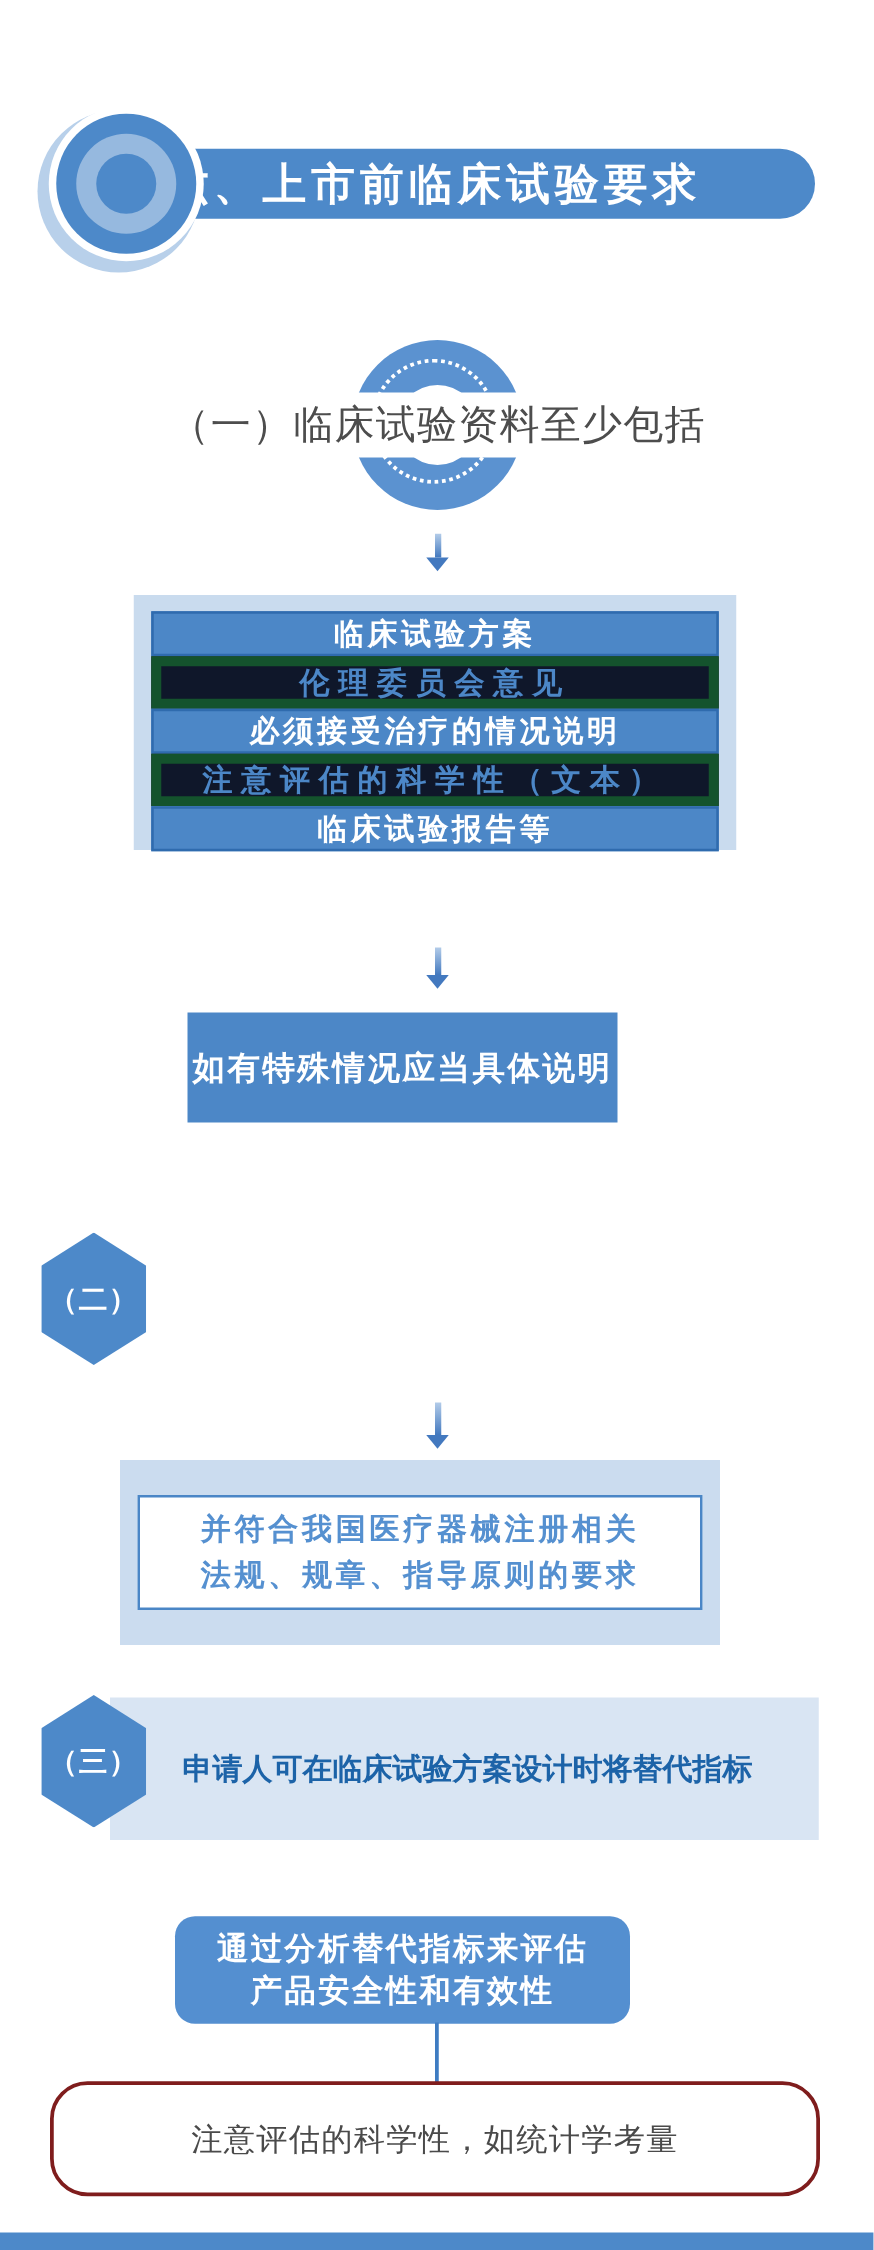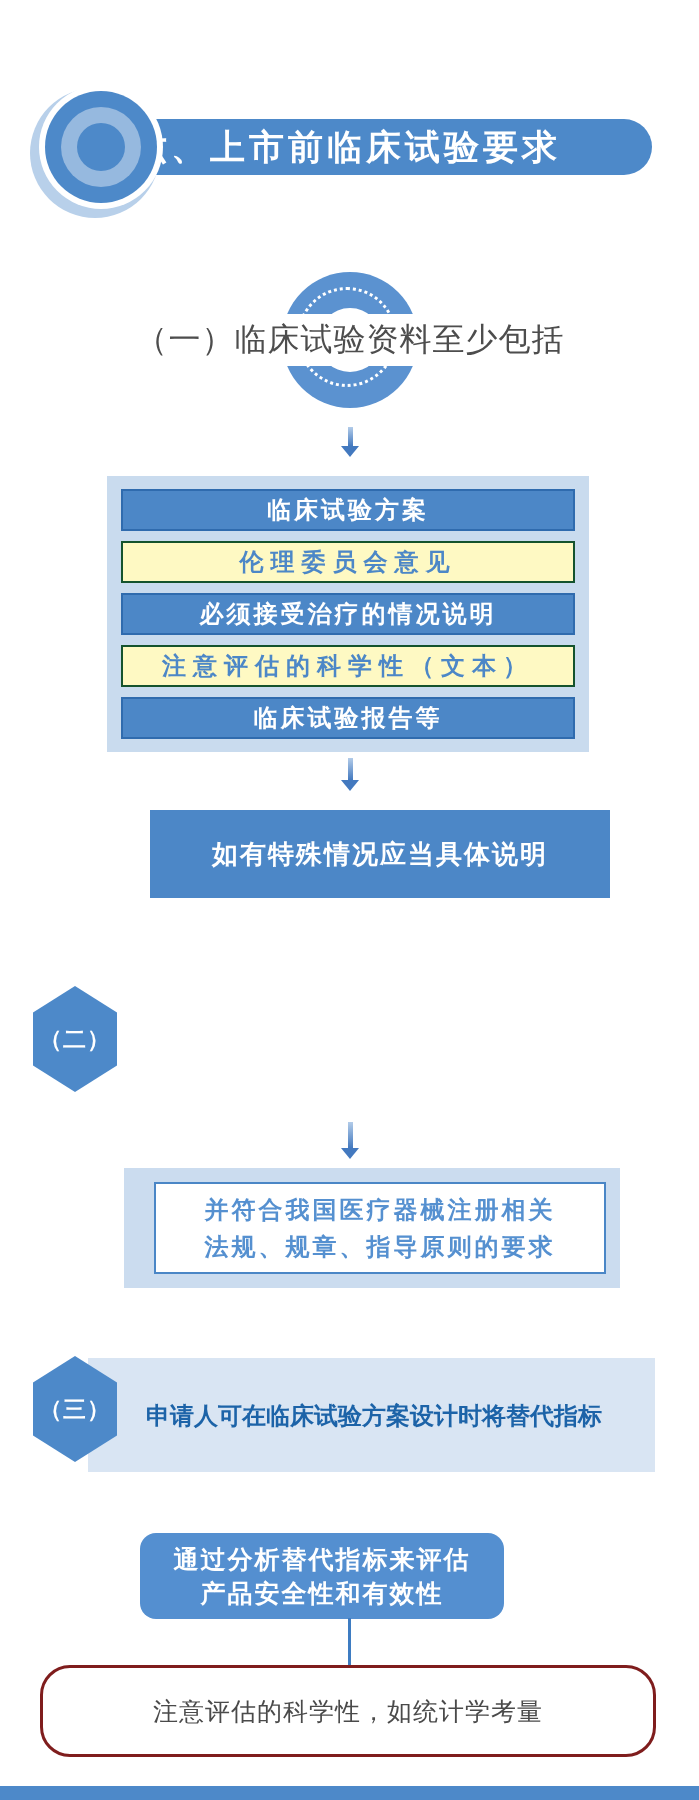--- a/index.html
+++ b/index.html
@@ -27,32 +27,32 @@
     color:#4d4d4d;font-size:32px;letter-spacing:1px;white-space:nowrap;}
 
   
   .flow-arrow{position:absolute;width:20px;}
   .flow-arrow .shaft{width:5px;margin:0 auto;background:linear-gradient(#b3cce9,#4379bf);}
   .flow-arrow .head{width:0;height:0;margin:0 auto;
     border-left:9px solid transparent;border-right:9px solid transparent;border-top:11px solid #4379bf;}
 
   
   .list-box{
-    position:absolute;left:107px;top:476px;width:482px;height:276px;background:#c9dbee;
+    position:absolute;left:107px;top:476px;width:482px;height:204px;background:#c9dbee;
     display:flex;flex-direction:column;justify-content:space-between;
     padding:13px 14px;box-sizing:border-box;
   }
   .row{height:42px;display:flex;align-items:center;justify-content:center;
     font-size:24px;font-weight:bold;box-sizing:border-box;white-space:nowrap;}
   .row.solid{background:#4c87c7;border:2px solid #2f6bae;color:#ffffff;letter-spacing:3px;}
-  .row.outline{background:#fef9c3;border:2px solid #14532d;color:#4c87c7;letter-spacing:7px;text-align:center;}
+  .row.outline{background:#0f172a;border:8px solid #14532d;color:#4c87c7;letter-spacing:7px;text-align:center;}
 
   
   .note-box{
-    position:absolute;left:150px;top:810px;width:460px;height:88px;background:#4c87c7;
+    position:absolute;left:150px;top:810px;width:344px;height:88px;background:#4c87c7;
     display:flex;align-items:center;justify-content:center;
     color:#ffffff;font-size:26px;font-weight:bold;letter-spacing:2px;white-space:nowrap;
   }
 
   
   .hex{
     position:absolute;left:33px;width:84px;height:106px;background:#4d89c9;
     clip-path:polygon(50% 0%,100% 25%,100% 75%,50% 100%,0% 75%,0% 25%);
     display:flex;align-items:center;justify-content:center;
     color:#ffffff;font-size:23px;font-weight:bold;letter-spacing:1px;
@@ -60,22 +60,22 @@
   .light-banner{
     position:absolute;left:88px;width:567px;background:#d9e5f3;
     display:flex;flex-direction:column;justify-content:center;
     padding-left:58px;box-sizing:border-box;
     color:#1c63a8;font-weight:bold;white-space:nowrap;
   }
   .banner-2{top:989px;height:100px;font-size:24px;}
   .banner-3{top:1358px;height:114px;font-size:24px;line-height:39px;}
 
   
-  .detail-wrap{position:absolute;left:124px;top:1168px;width:480px;height:120px;background:#cbdcef;
-    display:flex;align-items:center;justify-content:center;padding-left:16px;}
+  .detail-wrap{position:absolute;left:96px;top:1168px;width:480px;height:148px;background:#cbdcef;
+    display:flex;align-items:center;justify-content:center;}
   .detail-inner{width:452px;height:92px;background:#ffffff;border:2px solid #4a86c6;box-sizing:border-box;
     display:flex;flex-direction:column;align-items:center;justify-content:center;
     color:#5590d0;font-size:24px;font-weight:bold;letter-spacing:3px;line-height:37px;white-space:nowrap;}
 
   
   .result-box{
     position:absolute;left:140px;top:1533px;width:364px;height:86px;background:#548fd0;border-radius:16px;
     display:flex;flex-direction:column;align-items:center;justify-content:center;
     color:#ffffff;font-size:25px;font-weight:bold;letter-spacing:2px;line-height:34px;white-space:nowrap;
   }

